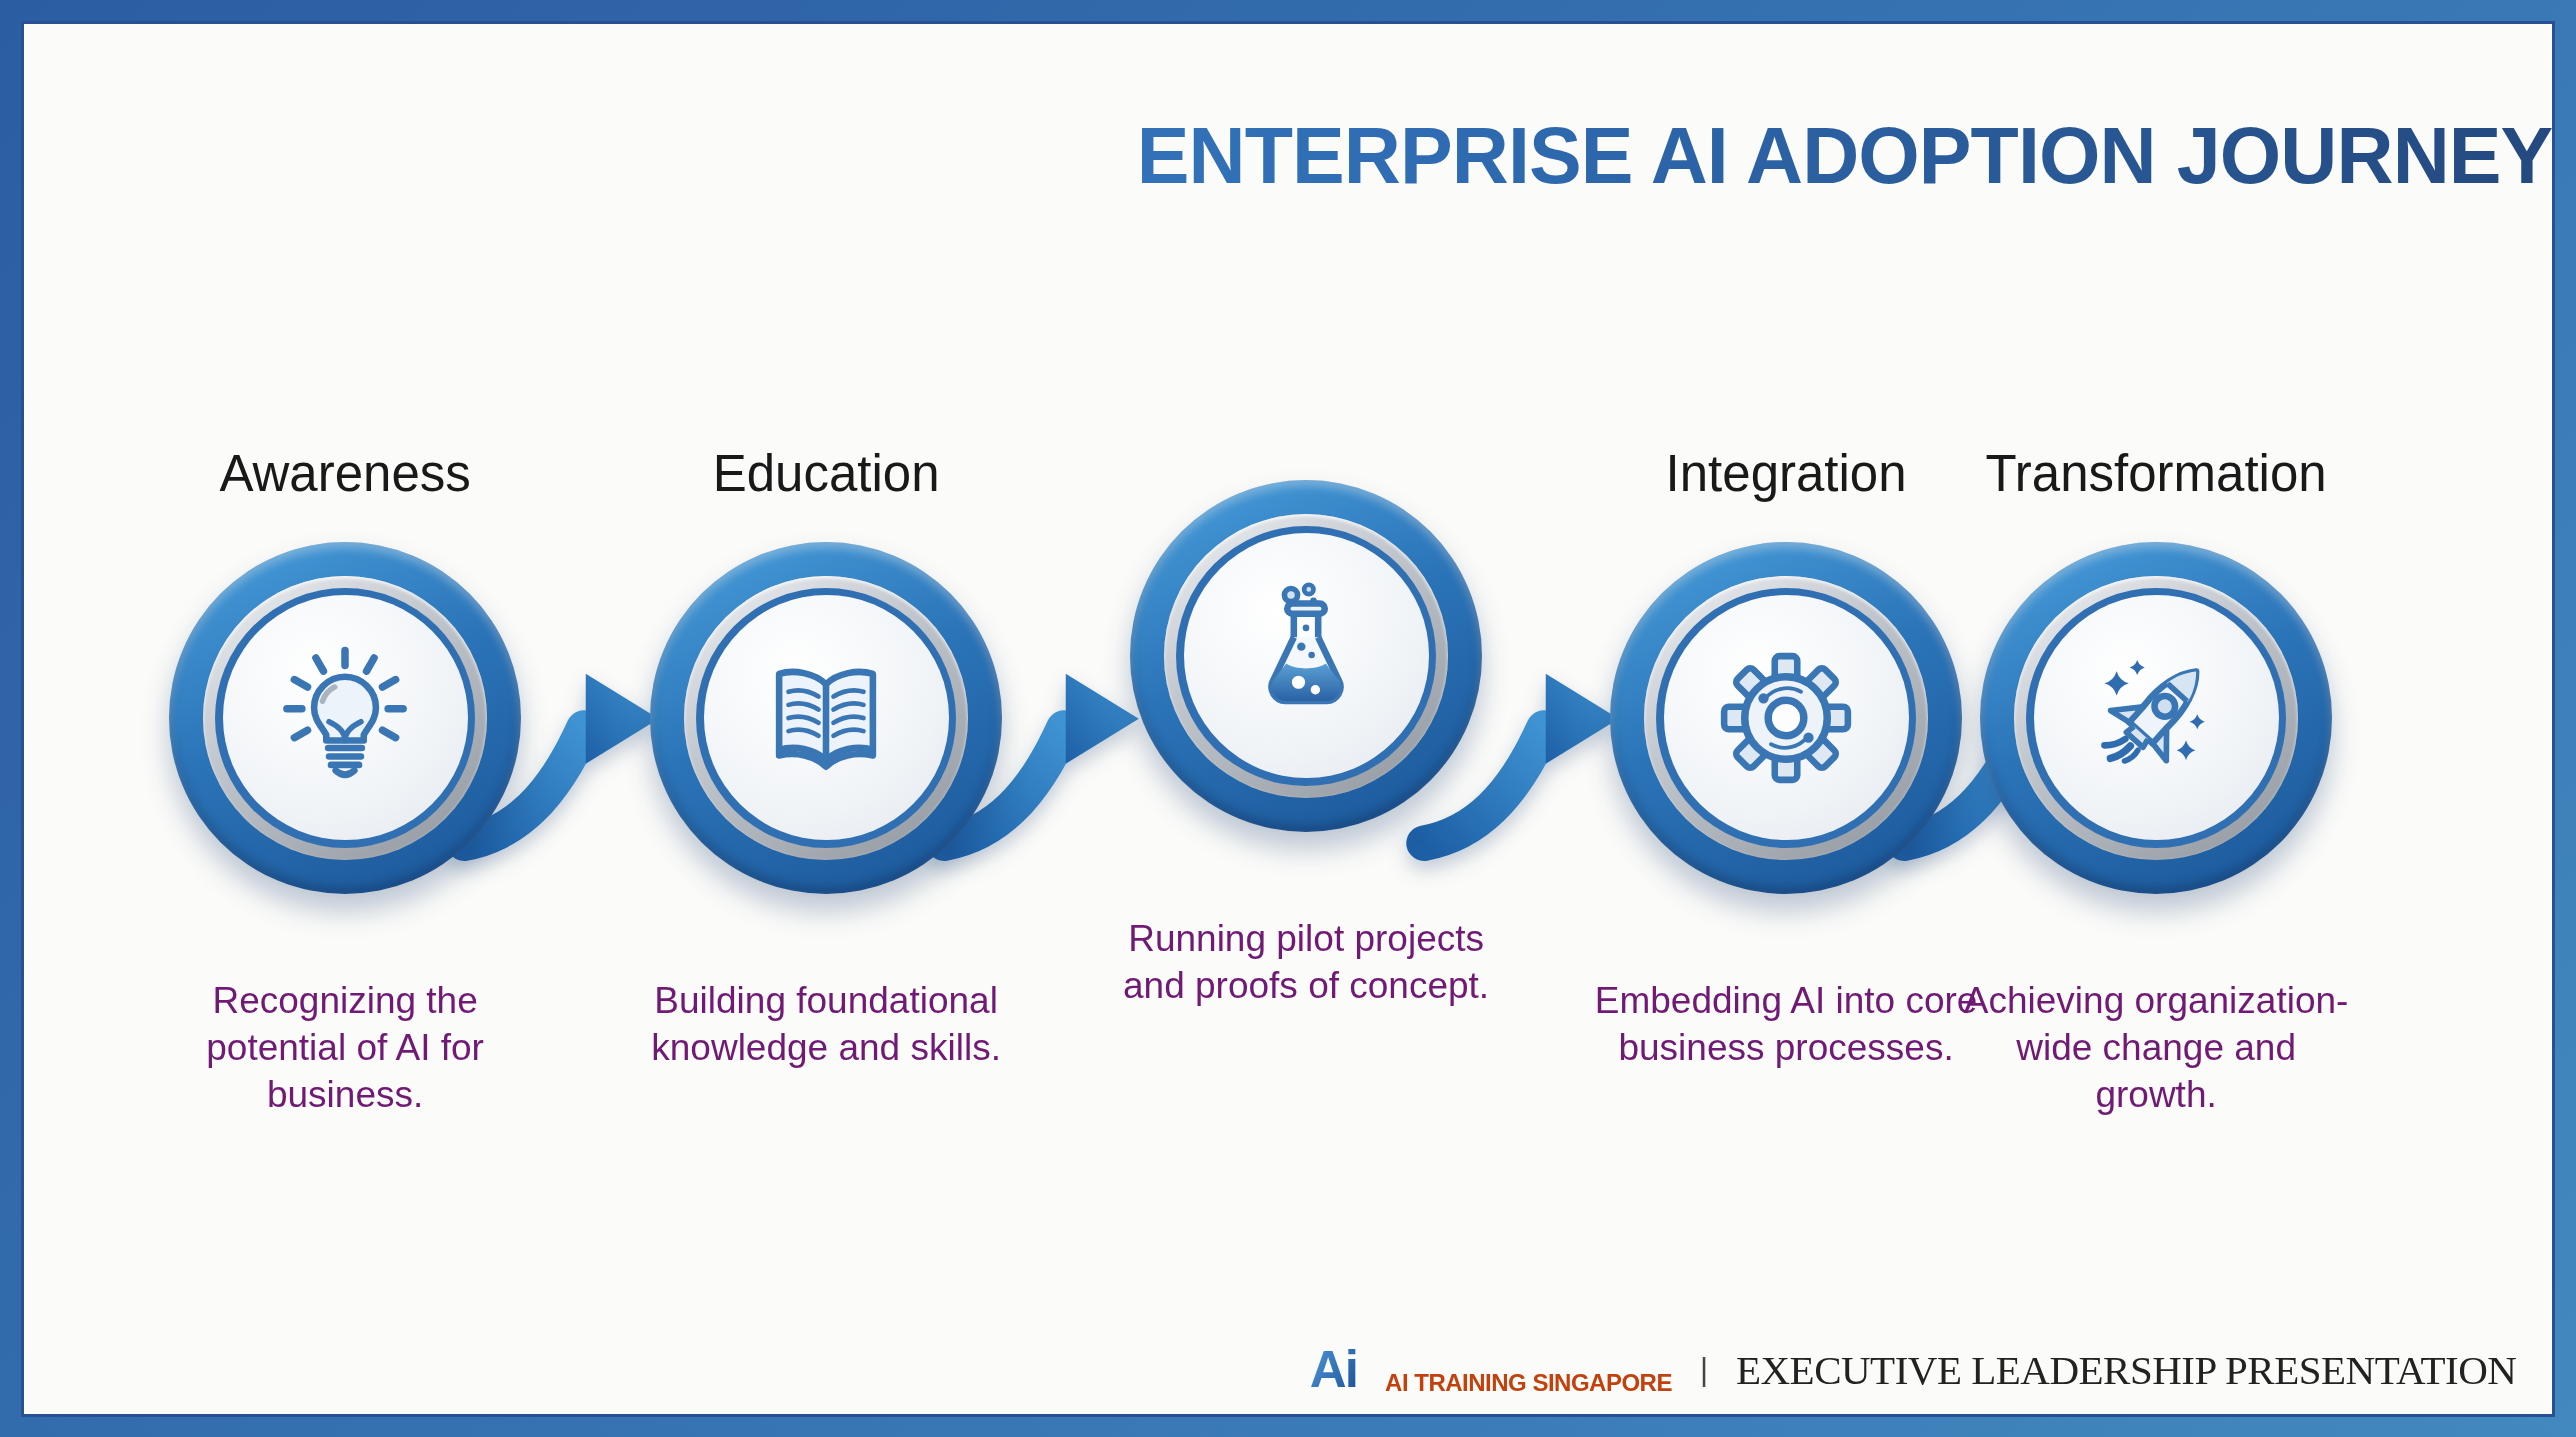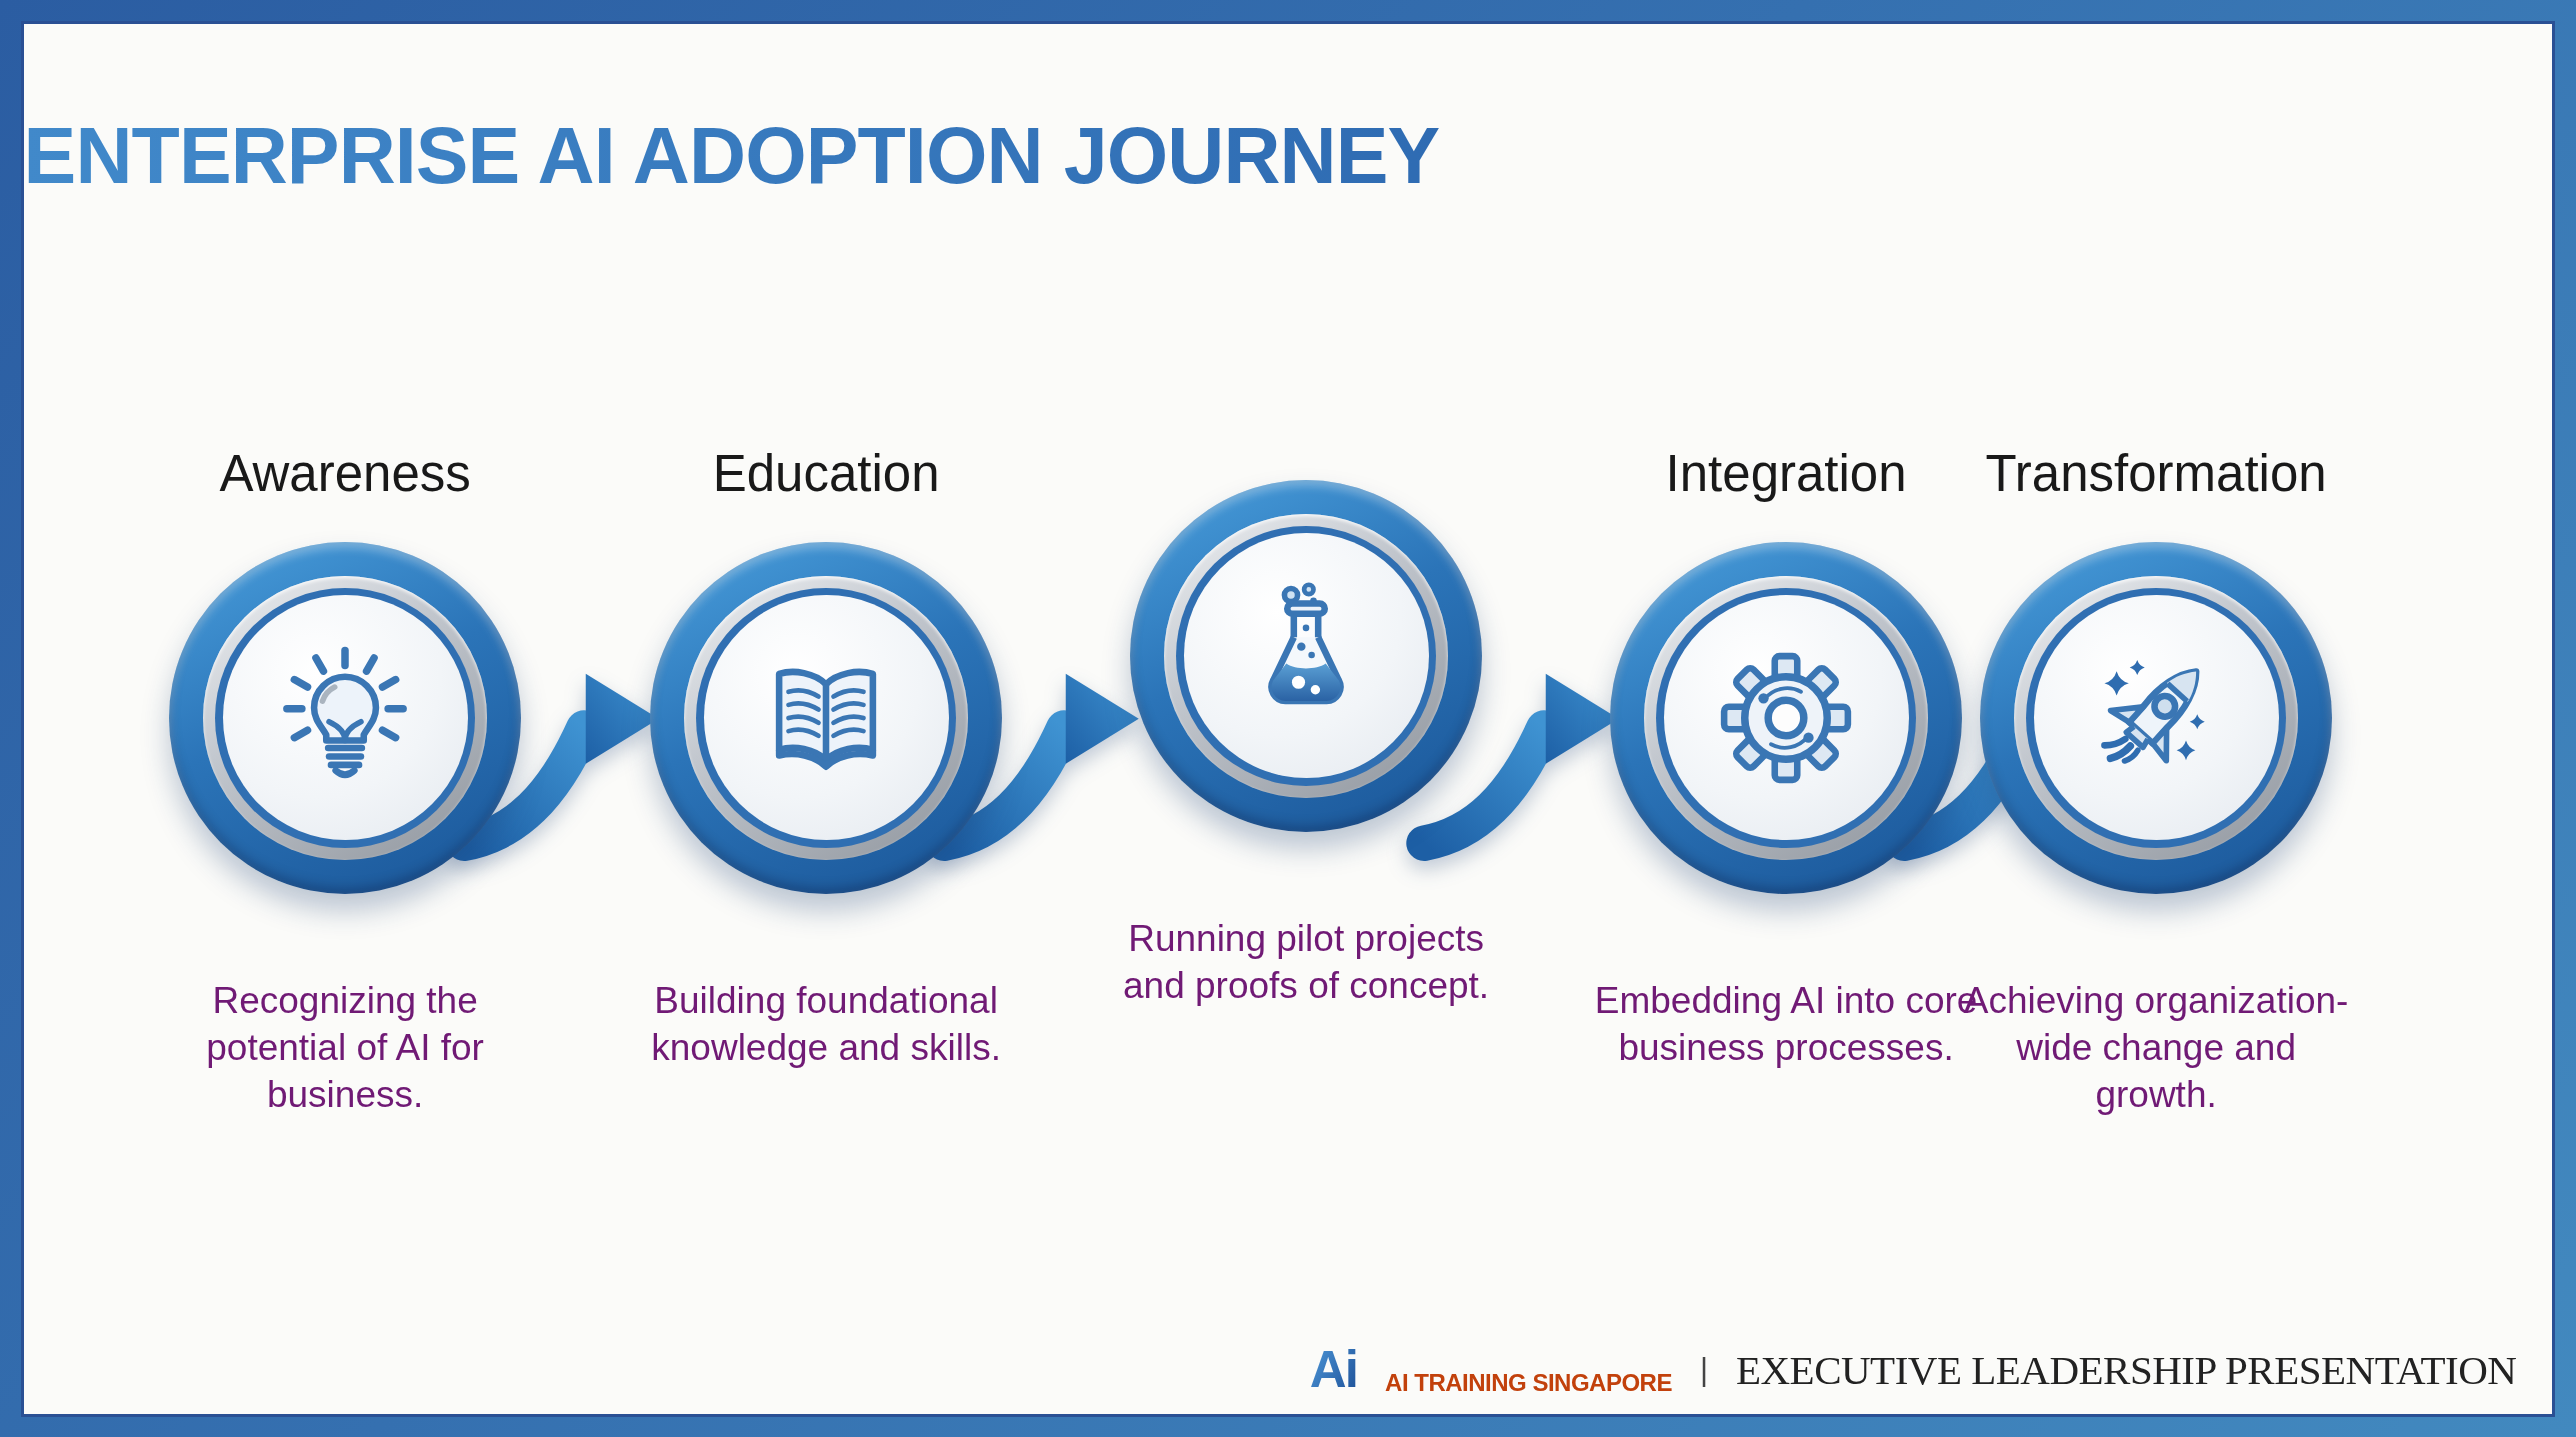--- a/index.html
+++ b/index.html
@@ -5,21 +5,21 @@
   html,body{margin:0;padding:0;background:#888;}
   .slide{
     position:relative;width:2576px;height:1438px;overflow:hidden;
     background:linear-gradient(135deg,#2b5da2 0%,#3570b0 45%,#4289bf 100%);
     font-family:"Liberation Sans",sans-serif;
   }
   .content{
     position:absolute;inset:20.6px;background:#fbfbf9;border:3.7px solid #2a5094;
   }
   .title{
-    position:absolute;top:86px;left:0;right:0;margin:0;text-align:left;
+    position:absolute;top:86px;left:0;right:0;margin:0;text-align:right;
     font-size:79px;font-weight:700;letter-spacing:-0.9px;
     background:linear-gradient(90deg,#4189ca 0%,#2f6cb3 55%,#24497f 100%);
     -webkit-background-clip:text;background-clip:text;color:transparent;
   }
   .stage{position:absolute;top:419px;width:481px;z-index:2;}
   .stage-label{
     font-size:51px;font-weight:400;color:#191919;text-align:center;
     line-height:62px;white-space:nowrap;
   }
   .circle-outer{

